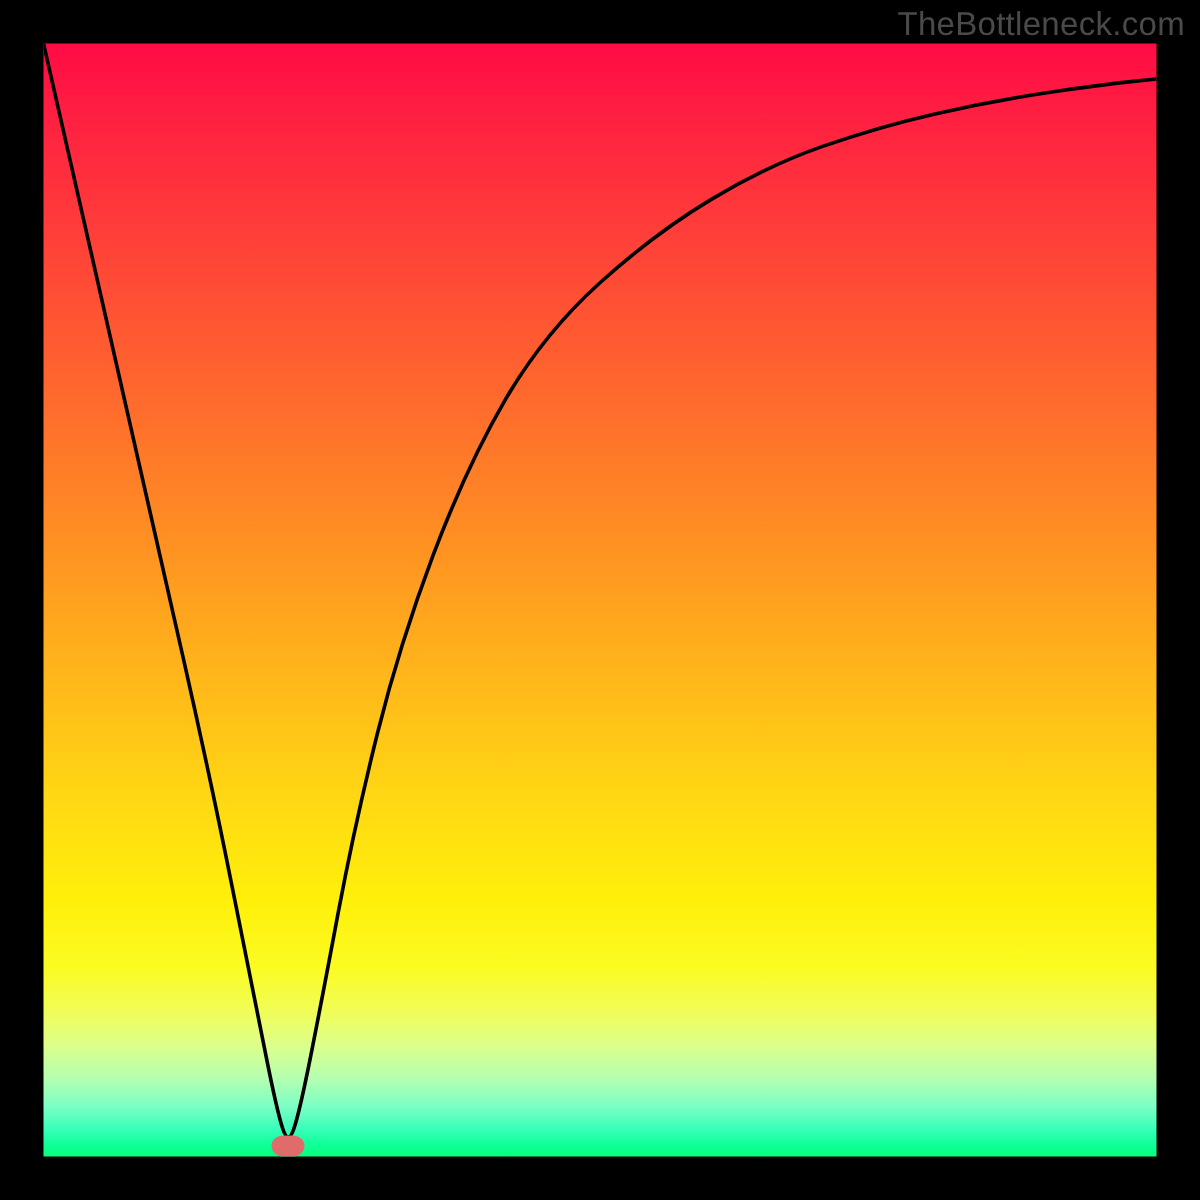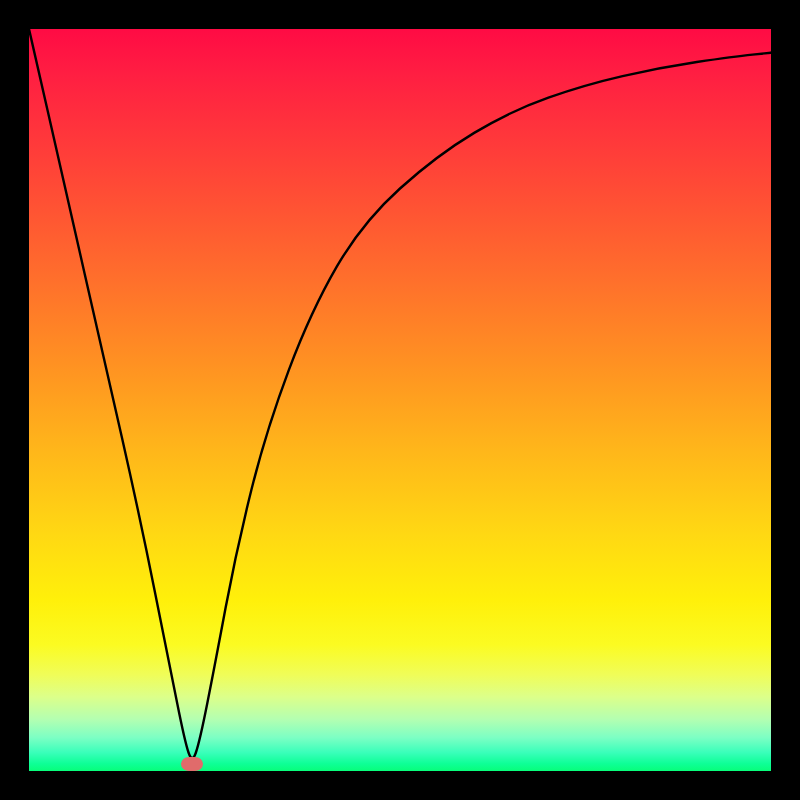--- a/index.html
+++ b/index.html
@@ -84,13 +84,14 @@
   <div class="plot-area">
 
     <svg class="curve" viewBox="0 0 742 742" preserveAspectRatio="none">
       <path id="curve-path" d="M 0.0 0.0 Q 0.0 0.0 18.6 81.6 Q 37.1 163.2 55.7 244.9 Q 74.2 326.5 92.8 408.1 Q 111.3 489.7 126.1 563.9 Q 141.0 638.1 148.4 675.2 Q 155.8 712.3 159.5 723.5 Q 163.2 734.6 166.9 723.5 Q 170.7 712.3 178.1 675.2 Q 185.5 638.1 196.6 578.8 Q 207.8 519.4 222.6 460.0 Q 237.4 400.7 259.7 341.3 Q 282.0 282.0 307.9 237.4 Q 333.9 192.9 371.0 159.5 Q 408.1 126.1 445.2 103.9 Q 482.3 81.6 519.4 68.6 Q 556.5 55.6 593.6 47.1 Q 630.7 38.6 667.8 33.0 Q 704.9 27.5 723.5 25.6 T 742.0 23.7"></path>
     </svg>
 
     <div class="marker" id="min-marker" style="left: 163.24px; top: 734.58px;"></div>
 
   </div>
 
+  <div class="watermark">TheBottleneck.com</div>
 </div>
 
 </body></html>

